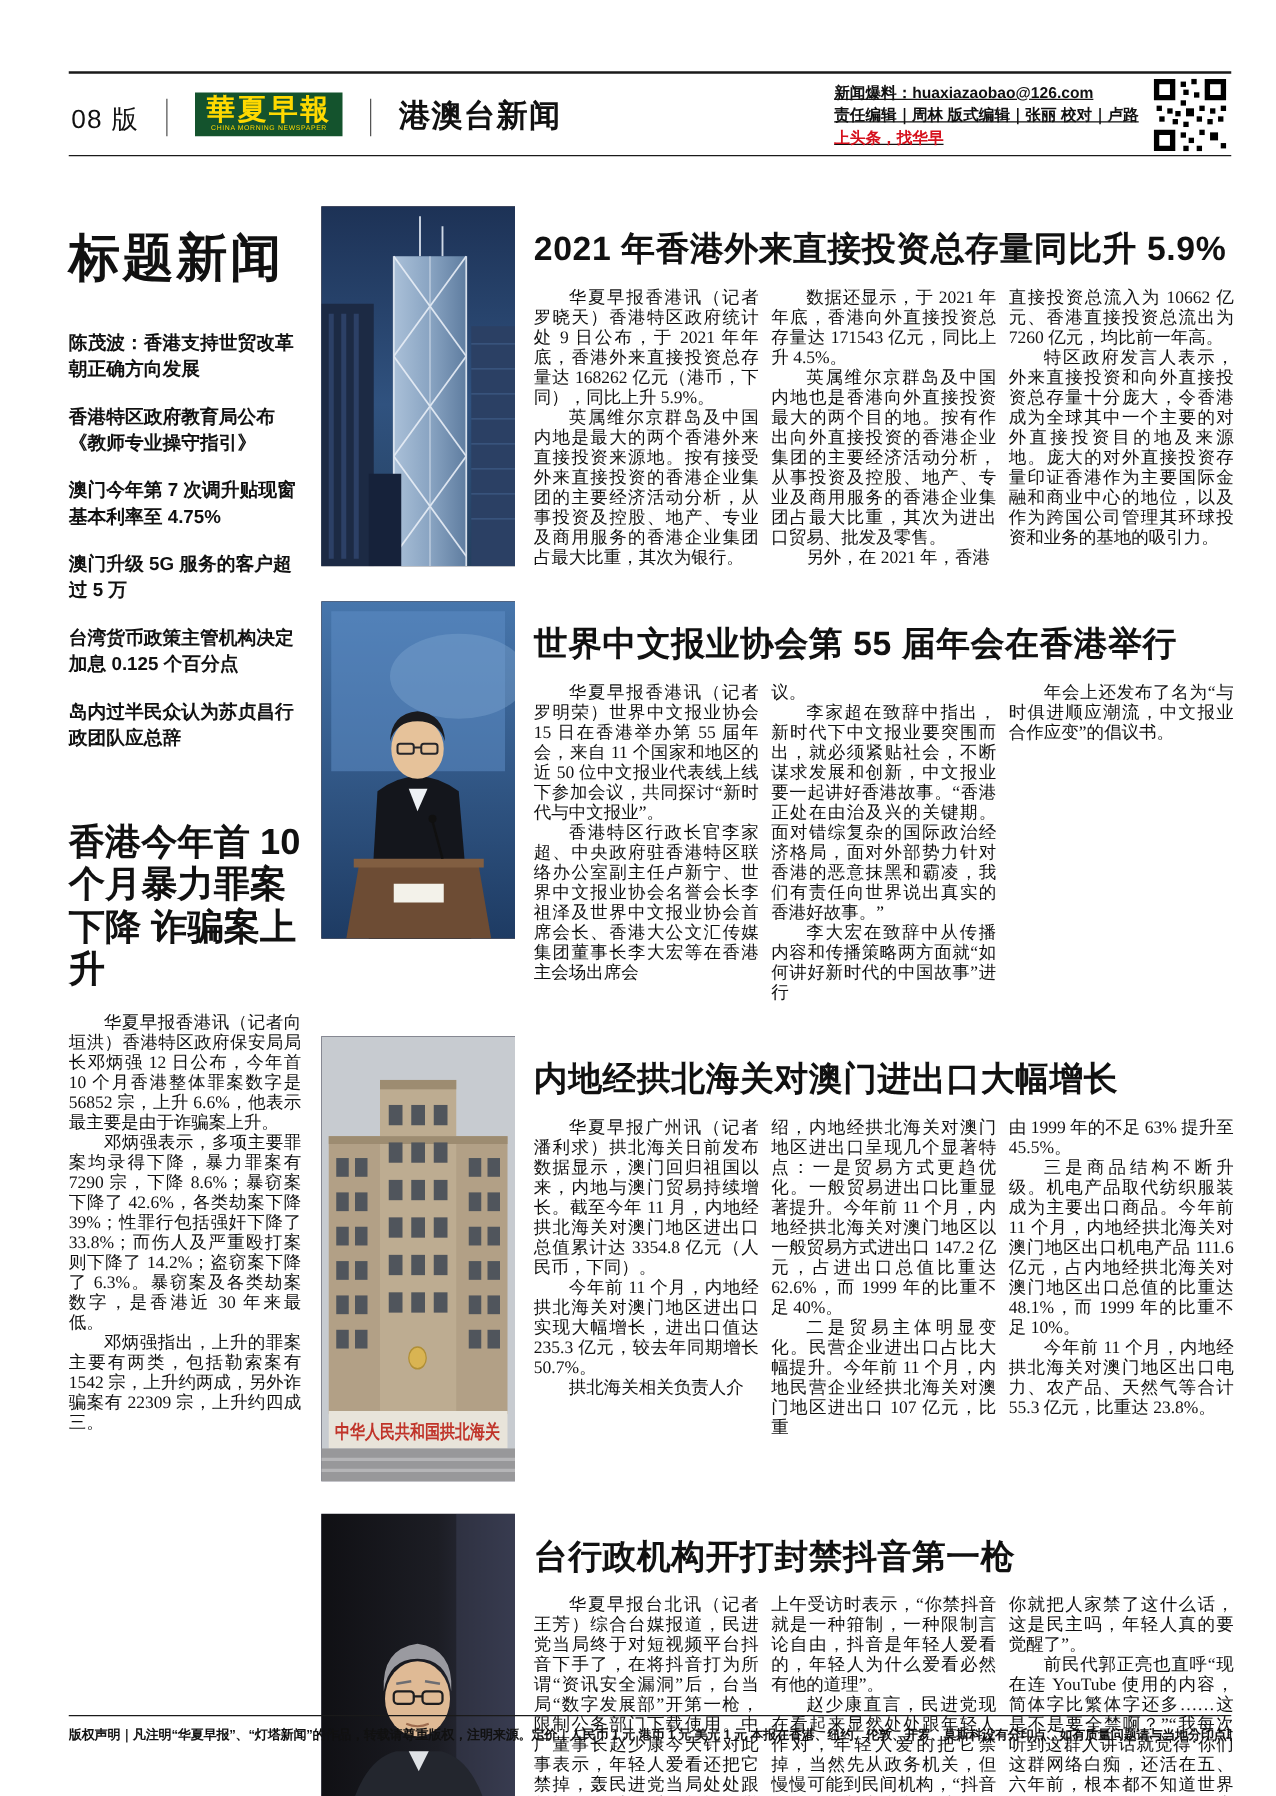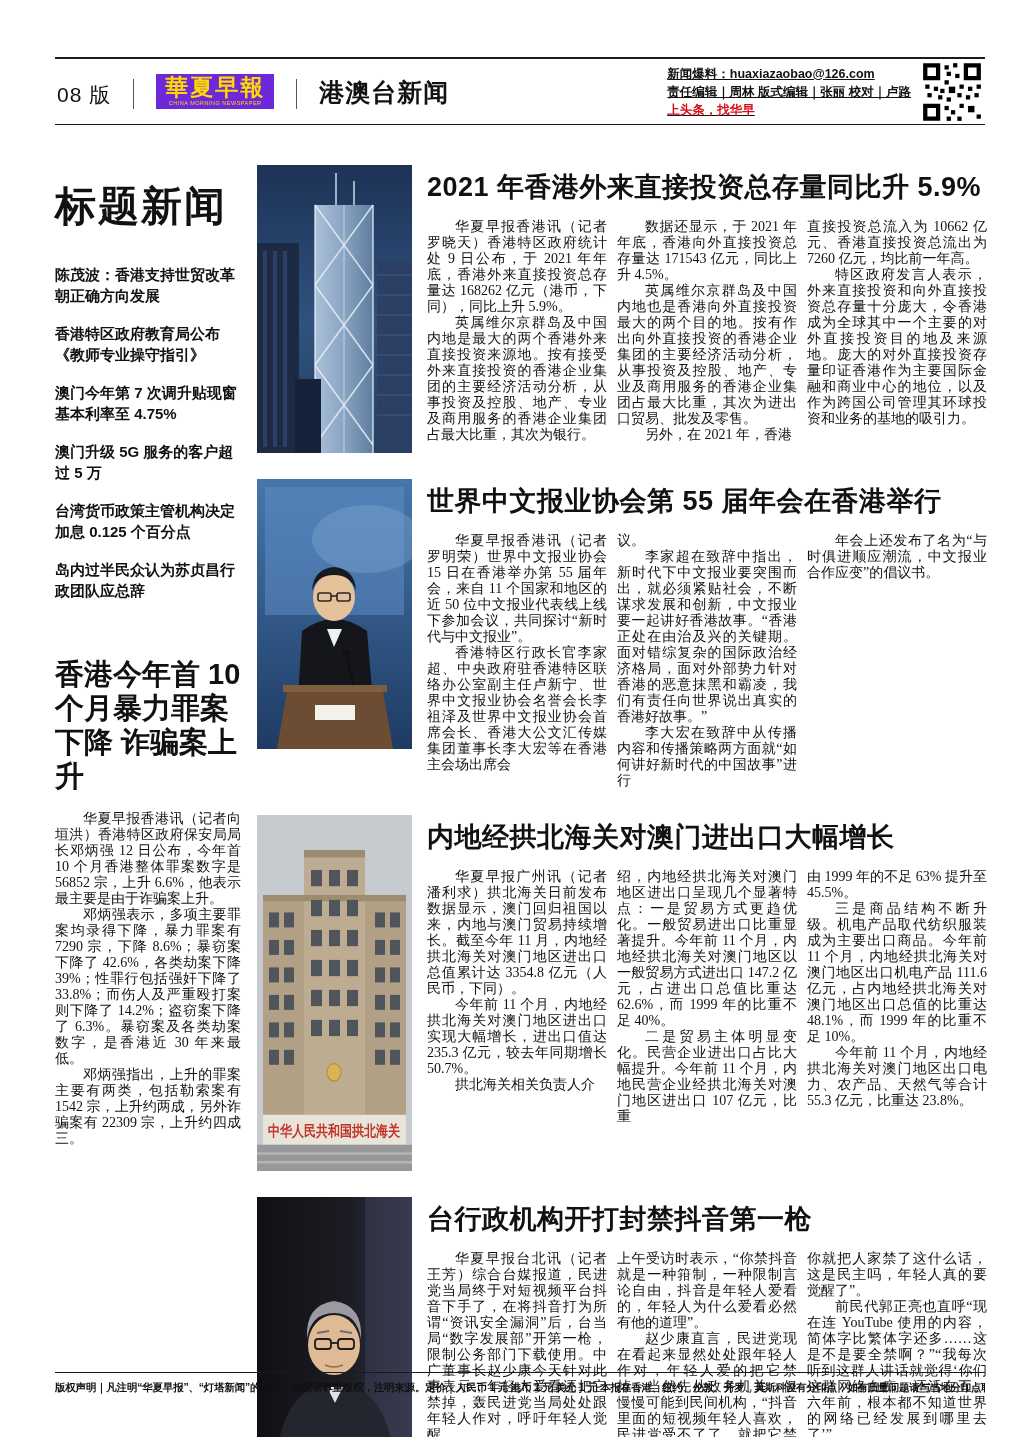--- a/index.html
+++ b/index.html
@@ -13,21 +13,21 @@
   }
   
   .masthead {
     border-top:2px solid #1a1a1a; border-bottom:1px solid #1a1a1a;
     display:flex; justify-content:space-between; align-items:center;
     padding:9px 2px 9px 2px; height:68px; box-sizing:border-box; flex:none;
   }
   .mast-left { display:flex; align-items:flex-end; gap:22px; }
   .page-num { font-family:"Liberation Sans", sans-serif; font-size:21px; letter-spacing:1px; }
   .vline { width:1px; height:30px; background:#555; }
-  .logo { background:#6d28d9; color:#ffd900; text-align:center; padding:2px 9px 3px; line-height:1; }
+  .logo { background:#14532d; color:#ffd900; text-align:center; padding:2px 9px 3px; line-height:1; }
   .logo-title { font-family:"Liberation Serif", serif; font-weight:bold; font-size:23px; letter-spacing:2px; }
   .logo-sub { font-family:"Liberation Sans", sans-serif; font-size:5.5px; letter-spacing:.5px; margin-top:2px; }
   .section-name { font-family:"Liberation Sans", sans-serif; font-weight:bold; font-size:25px; letter-spacing:1px; }
   .mast-right { display:flex; align-items:center; gap:10px; }
   .contact { text-align:left; font-family:"Liberation Sans", sans-serif; font-weight:bold; font-size:12.5px; line-height:18px;text-decoration:underline; }
   .contact .slogan { color:#d6101c; }
   .qr { width:62px; height:62px; flex:none; }
 
   
   .content { display:flex; gap:16px; margin-top:40px; flex:1 1 auto; min-height:0; }
@@ -41,21 +41,21 @@
 
   .main { flex:1 1 auto; display:flex; flex-direction:column; }
   .article { display:flex; gap:15px; margin-bottom:26px; }
   .photo { width:155px; flex:none; margin:0; background:#223; overflow:hidden; }
   .photo svg { display:block; width:100%; height:100%; }
   .article:nth-child(1) .photo { height:288px; }
   .article:nth-child(2) .photo { height:270px; }
   .article:nth-child(3) .photo { height:356px; }
   .article:nth-child(4) .photo { height:262px; }
   .article-body { flex:1 1 auto; }
-  .headline { font-family:"Liberation Sans", sans-serif; font-weight:bold; font-size:27px; margin:4px 0 14px; letter-spacing:.5px; }
+  .headline { font-family:"Liberation Sans", sans-serif; font-weight:bold; font-size:27px; margin:16px 0 14px; letter-spacing:.5px; }
   .cols { display:flex; gap:10px; }
   .col { width:180px; flex:none; }
   .col p { margin:0; font-size:14px; line-height:16px; text-align:justify; text-indent:2em; }
   .col p.cont { text-indent:0; }
 
   
   .page-footer {
     flex:none; margin-top:auto;
     border-top:1px solid #1a1a1a; padding-top:8px;
     font-family:"Liberation Sans", sans-serif; font-weight:bold;

